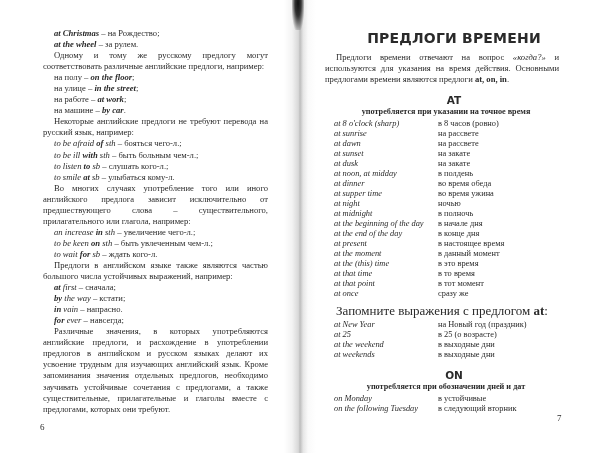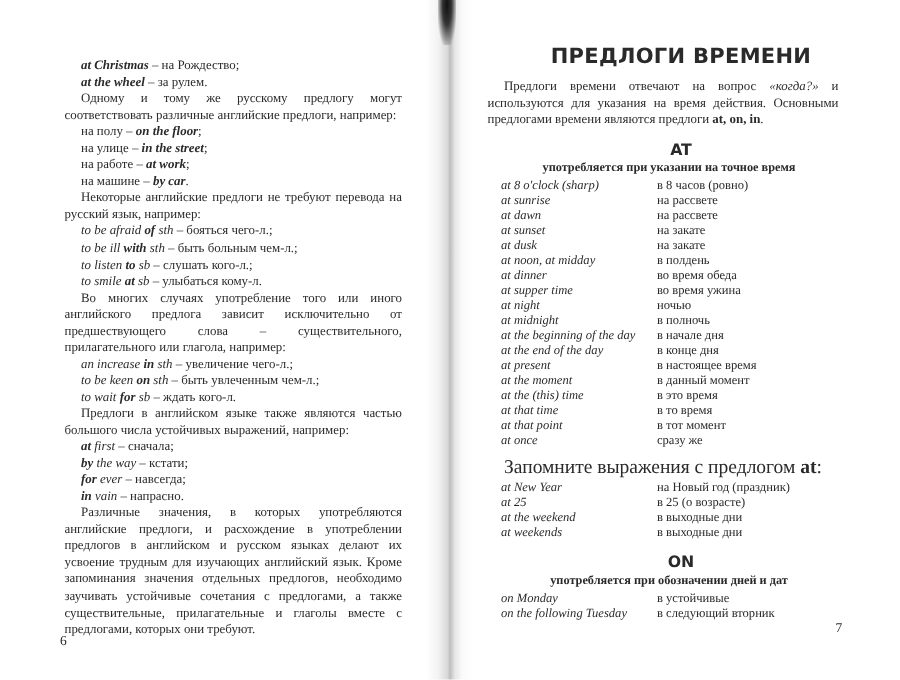--- a/index.html
+++ b/index.html
@@ -5,21 +5,21 @@
   html, body { margin:0; padding:0; }
   body { width:600px; height:453px; background:#fff; position:relative; overflow:hidden;
          font-family:"Liberation Serif","DejaVu Serif",serif; color:#2a2a2a; }
   .page { position:absolute; top:0; height:453px; background:#fff; }
   .left { left:0; width:292px; }
   .right { left:300px; width:300px; }
   .gutter { position:absolute; left:284px; top:0; width:32px; height:453px;
     background:linear-gradient(to right, #fff 0%, #f3f3f3 25%, #d8d8d8 45%, #bdbdbd 50%, #e6e6e6 60%, #fafafa 75%, #fff 100%); }
   .gutter-dark { position:absolute; left:292px; top:0; width:12px; height:30px;
     background:radial-gradient(ellipse at 50% 10%, #111 0%, #333 35%, rgba(255,255,255,0) 80%); }
-  .lt { position:absolute; left:43px; top:38px; width:225px; font-size:8.6px; line-height:11.05px; }
+  .lt { position:absolute; left:43px; top:28px; width:225px; font-size:8.6px; line-height:11.05px; }
   .lt p { margin:0; }
   .ind { padding-left:11px; }
   .pind { text-indent:11px; text-align:justify; }
   .en { font-style:italic; }
   .b { font-weight:bold; }
   .pn-left { position:absolute; left:40px; top:422px; font-size:9px; }
   .rt { position:absolute; left:322px; top:30px; width:240px; font-size:8.6px; }
   .title { font-family:"DejaVu Sans","Liberation Sans",sans-serif; font-weight:bold; font-size:14px;
            text-align:center; margin:0 0 6px 24px; letter-spacing:0.2px; }
   .intro { text-indent:11px; text-align:justify; line-height:11px; margin:3px; }
@@ -53,22 +53,22 @@
     <p class="ind"><span class="en">to smile </span><span class="en b">at</span><span class="en"> sb</span><span> – улыбаться кому-л.</span></p>
 
     <p class="pind">Во многих случаях употребление того или иного английского предлога зависит исключительно от предшествующего слова – существительного, прилагательного или глагола, например:</p>
     <p class="ind"><span class="en">an increase </span><span class="en b">in</span><span class="en"> sth</span><span> – увеличение чего-л.;</span></p>
     <p class="ind"><span class="en">to be keen </span><span class="en b">on</span><span class="en"> sth</span><span> – быть увлеченным чем-л.;</span></p>
     <p class="ind"><span class="en">to wait </span><span class="en b">for</span><span class="en"> sb</span><span> – ждать кого-л.</span></p>
 
     <p class="pind">Предлоги в английском языке также являются частью большого числа устойчивых выражений, например:</p>
     <p class="ind"><span class="en b">at</span><span class="en"> first</span><span> – сначала;</span></p>
     <p class="ind"><span class="en b">by</span><span class="en"> the way</span><span> – кстати;</span></p>
+    <p class="ind"><span class="en b">in</span><span class="en"> vain</span><span> – напрасно.</span></p>
     <p class="ind"><span class="en b">for</span><span class="en"> ever</span><span> – навсегда;</span></p>
-    <p class="ind"><span class="en b">in</span><span class="en"> vain</span><span> – напрасно.</span></p>
 
     <p class="pind">Различные значения, в которых употребляются английские предлоги, и расхождение в употреблении предлогов в английском и русском языках делают их усвоение трудным для изучающих английский язык. Кроме запоминания значения отдельных предлогов, необходимо заучивать устойчивые сочетания с предлогами, а также существительные, прилагательные и глаголы вместе с предлогами, которых они требуют.</p>
   </div>
   <div class="pn-left">6</div>
 </div>
 
 <div class="page right"></div>
 
 <div class="gutter"></div>
 <div class="gutter-dark"></div>

